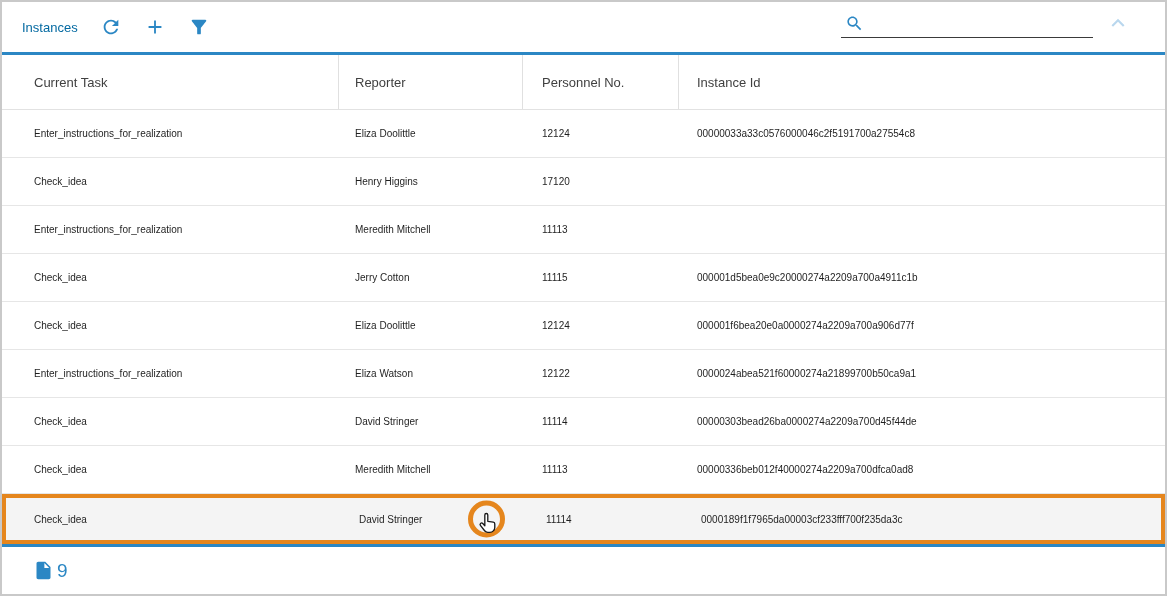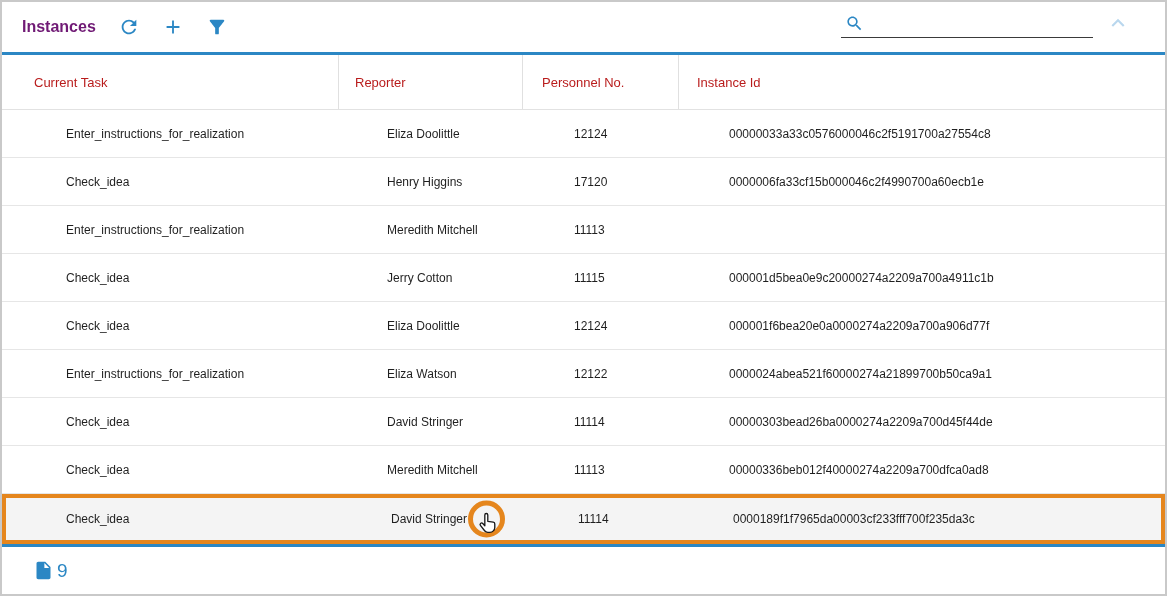--- a/index.html
+++ b/index.html
@@ -15,21 +15,21 @@
     background:#fff;
     display:flex;flex-direction:column;
     overflow:hidden;
   }
   
   .toolbar{
     flex:0 0 50px;
     display:flex;align-items:center;
     padding-left:20px;
   }
-  .title{font-size:16px;font-weight:bold;color:#701a75;}
+  .title{font-size:13px;font-weight:normal;color:#0369a1;}
   .toolbar-actions{display:flex;align-items:center;gap:22px;margin-left:22px;}
   .icon-btn{background:none;border:none;padding:0;cursor:pointer;display:flex;align-items:center;}
   .icon-btn svg{width:22px;height:22px;fill:var(--accent);}
   .search-area{
     margin-left:auto;display:flex;align-items:center;
     padding-right:34px;margin-top:-8px;
   }
   .search-box{position:relative;width:252px;height:30px;border-bottom:1px solid #3a3a3a;display:flex;align-items:center;}
   .search-box svg{width:19px;height:19px;fill:var(--accent);flex:0 0 19px;margin:4px 2px 2px 4px;}
   .search-input{
@@ -39,37 +39,36 @@
   }
   .collapse-btn{background:none;border:none;padding:0;cursor:pointer;margin-left:12px;display:flex;}
   .collapse-btn svg{width:26px;height:26px;fill:var(--pale);}
   
   .blue-rule{flex:0 0 3px;background:var(--accent);}
   
   .thead{
     flex:0 0 55px;
     display:flex;align-items:stretch;
     border-bottom:1px solid #e2e2e2;
-    color:#b91c1c;font-size:13px;
+    color:#404040;font-size:13px;
   }
   .th{display:flex;align-items:center;}
   .w1{width:337px;padding-left:32px;}
   .w2{width:184px;padding-left:16px;}
   .w3{width:156px;padding-left:19px;}
   .w4{flex:1;padding-left:18px;}
   .th.w1,.th.w2,.th.w3{border-right:1px solid #e0e0e0;}
   .tbody{flex:0 0 434px;display:flex;flex-direction:column;}
   .row{
     height:48px;flex:0 0 48px;
     display:flex;align-items:center;
     border-bottom:1px solid #e6e6e6;
-    font-size:12px;color:#1f1f1f;
+    font-size:10px;color:#1f1f1f;
     position:relative;cursor:pointer;
     background:#fff;
-    padding-left:32px;
   }
   .cell{overflow:hidden;white-space:nowrap;}
   .row.highlighted{
     height:50px;flex:0 0 50px;
     border:4px solid var(--orange);
     background:#f4f4f4;
   }
   .row.highlighted .w1{padding-left:28px;}
   .cursor-indicator{
     display:none;
@@ -154,21 +153,20 @@
     <div class="cell w1">Enter_instructions_for_realization</div>
     <div class="cell w2">Eliza Doolittle</div>
     <div class="cell w3">12124</div>
     <div class="cell w4">00000033a33c0576000046c2f5191700a27554c8</div>
 
   </div>
       <div class="row">
     <div class="cell w1">Check_idea</div>
     <div class="cell w2">Henry Higgins</div>
     <div class="cell w3">17120</div>
-    <div class="cell w4">0000006fa33cf15b000046c2f4990700a60ecb1e</div>
 
   </div>
       <div class="row">
     <div class="cell w1">Enter_instructions_for_realization</div>
     <div class="cell w2">Meredith Mitchell</div>
     <div class="cell w3">11113</div>
 
   </div>
       <div class="row">
     <div class="cell w1">Check_idea</div>

